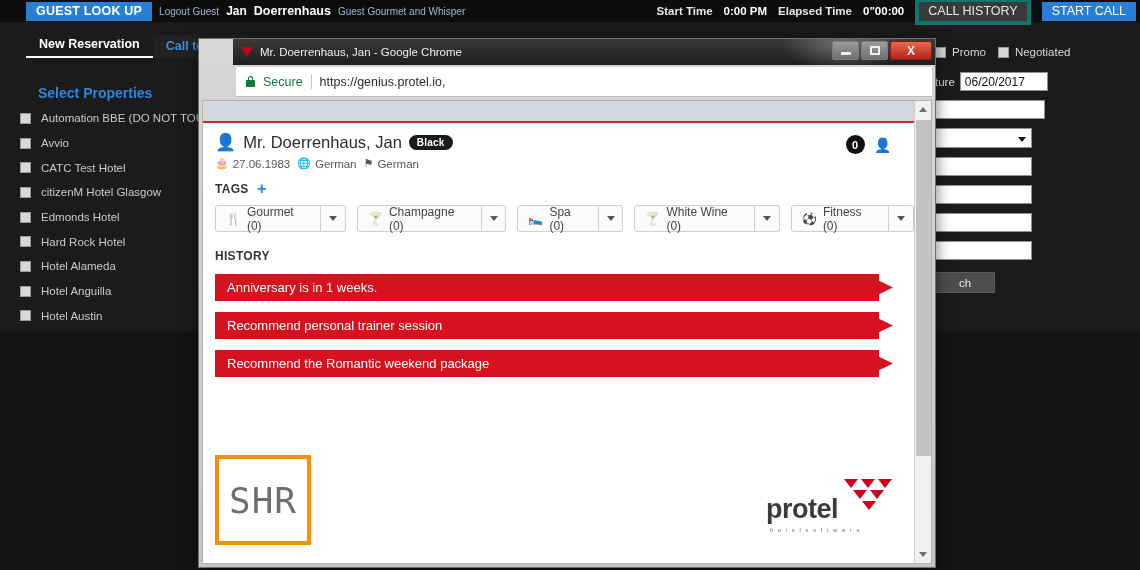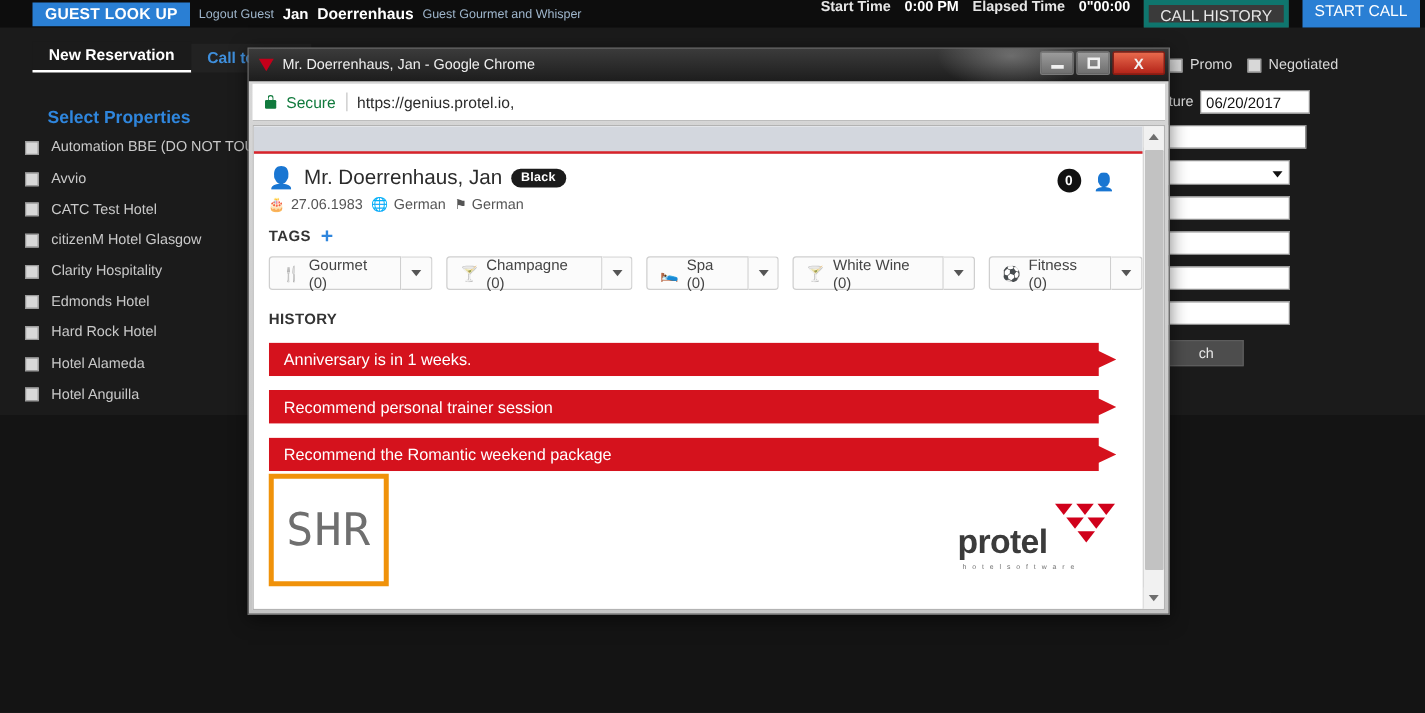--- a/index.html
+++ b/index.html
@@ -27,21 +27,21 @@
     font-size: 12.5px; font-weight: bold;
     padding: 2px 10px 3px 10px; line-height: 14px;
     letter-spacing: .2px;
     border: none;
   }
   .topbar-link { color: #9fb6cc; font-size: 10px; }
   .topbar-strong { color: #ffffff; font-size: 12px; font-weight: bold; }
   .topbar-strong2 { color: #ffffff; font-size: 12.5px; font-weight: bold; }
   .app-topbar-right {
     position: absolute; right: 0; top: 0; height: 22px;
-    display: flex; gap: 11px; padding-right: 4px;
+    display: flex; align-items: center; gap: 11px; padding-right: 4px;
   }
   .tt-label { color: #e6e6e6; font-size: 11.5px; font-weight: bold; }
   .tt-val { color: #ffffff; font-size: 11.5px; font-weight: bold; }
   .call-history-btn {
     background: #3a3a3a; color: #e8e8e8; font-size: 12.5px;
     padding: 2px 9px 3px 9px; border: 4px solid #0f766e;
   }
   .start-call-btn {
     background: #2a7fd4; color: #ffffff; font-size: 12.5px;
     padding: 2px 10px 3px 10px; border: none;
@@ -97,24 +97,25 @@
     color: #e8e8e8; font-size: 11.5px; display:flex; align-items:center;
     justify-content:center; border: 1px solid #5d5d5d;
   }
   .app-bottom-strip {
     position: absolute; left: 0; top: 332px; width: 1140px; height: 238px;
     background: #141414;
   }
 
   
   .chrome-win {
-    position: absolute; left: 198px; top: 38px; width: 738px; height: 454px;
+    position: absolute; left: 198px; top: 38px; width: 738px; height: 530px;
     background: linear-gradient(#d7d7d7, #c5c5c5);
     border: 1px solid #6e6e6e;
     box-shadow: 0 3px 14px rgba(0,0,0,.55);
+    padding-left: 34px;
   }
   .chrome-title {
     height: 26px; background: linear-gradient(#3b3b3b, #1d1d1d);
     display: flex; align-items: center; padding: 0 4px 0 8px;
     position: relative; overflow: hidden;
   }
   .chrome-title-glow {
     position: absolute; left: 550px; top: -22px; width: 120px; height: 56px;
     background: radial-gradient(ellipse at center, rgba(255,255,255,.28), rgba(255,255,255,0) 70%);
     pointer-events: none;
@@ -286,24 +287,20 @@
       <div class="prop-item">
           <span class="prop-cb"></span>
           <span class="prop-label">CATC Test Hotel</span>
         </div>
       <div class="prop-item">
           <span class="prop-cb"></span>
           <span class="prop-label">citizenM Hotel Glasgow</span>
         </div>
       <div class="prop-item">
           <span class="prop-cb"></span>
-          <span class="prop-label">Clarity Hospitality</span>
-        </div>
-      <div class="prop-item">
-          <span class="prop-cb"></span>
           <span class="prop-label">Edmonds Hotel</span>
         </div>
       <div class="prop-item">
           <span class="prop-cb"></span>
           <span class="prop-label">Hard Rock Hotel</span>
         </div>
       <div class="prop-item">
           <span class="prop-cb"></span>
           <span class="prop-label">Hotel Alameda</span>
         </div>

